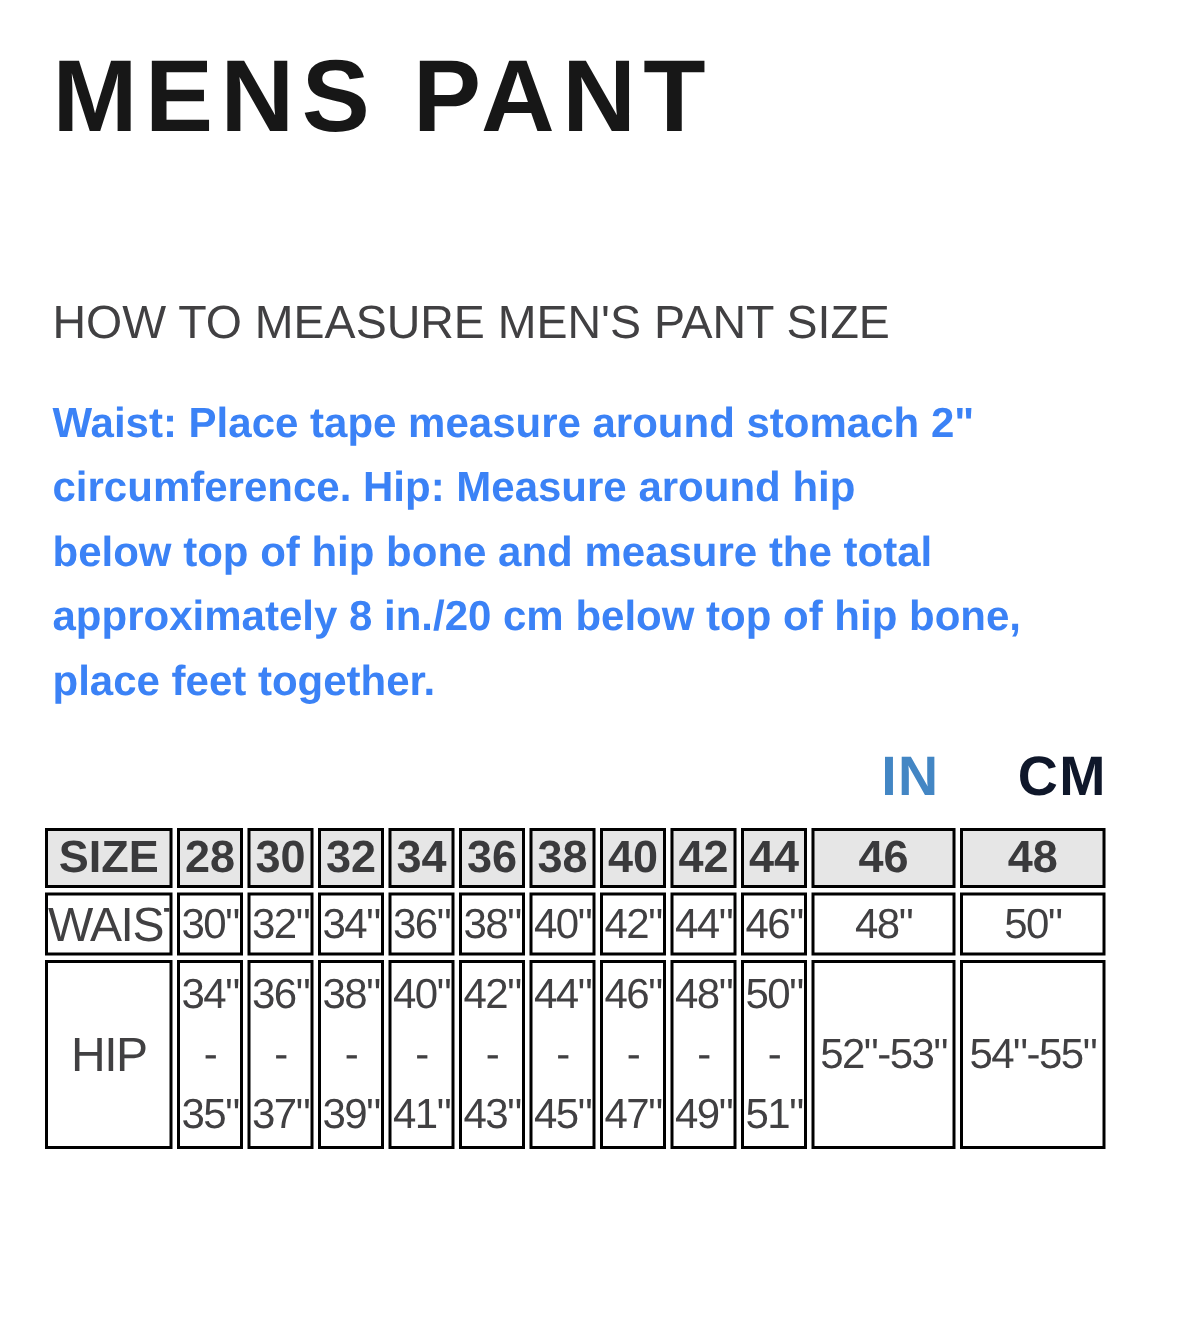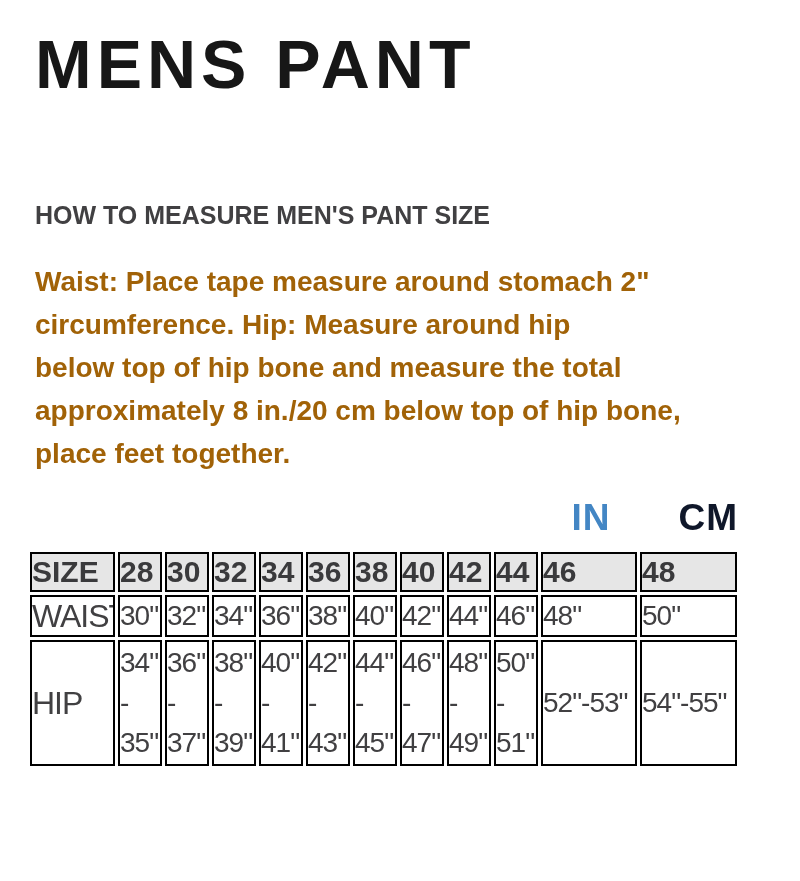--- a/index.html
+++ b/index.html
@@ -20,42 +20,42 @@
     margin: 26px 0 11px 35px;
     font-size: 68px;
     line-height: 76px;
     font-weight: 800;
     letter-spacing: 5px;
     color: #171717;
   }
   .page-title .title-line { display: block; }
   .section-heading {
     margin: 92px 0 12px 35px;
-    font-size: 25px;
+    font-size: 31px;
     line-height: 42px;
-    font-weight: 700;
+    font-weight: 400;
     color: #414042;
     letter-spacing: 0px;
   }
   .measure-copy {
     margin: 24px 0 0 35px;
     font-size: 28px;
     line-height: 43px;
     font-weight: 700;
-    color: #a16207;
+    color: #3b82f6;
   }
   .measure-copy .copy-line { display: block; white-space: nowrap; }
   .unit-row {
     margin: 23px 27px 0 27px;
     width: 713px;
     height: 40px;
     display: flex;
     justify-content: flex-end;
     align-items: flex-start;
-    gap: 68px;
+    gap: 52px;
     box-sizing: border-box;
     padding-right: 2px;
   }
   .unit-label {
     font-size: 37px;
     line-height: 40px;
     font-weight: 800;
     color: #0f172a;
     cursor: pointer;
     letter-spacing: 1px;
@@ -64,21 +64,21 @@
   .size-table {
     margin: 11px 0 0 27px;
     border-collapse: separate;
     border-spacing: 3px;
     table-layout: fixed;
     width: 713px;
   }
   .size-table td, .size-table th {
     border: 2px solid #000000;
     box-sizing: border-box;
-    text-align: left;
+    text-align: center;
     vertical-align: middle;
     padding: 0;
     overflow: hidden;
     margin-top: 40px;
   }
   .size-table .hdr {
     background: #e6e6e6;
     height: 40px;
     font-size: 30px;
     font-weight: 800;

